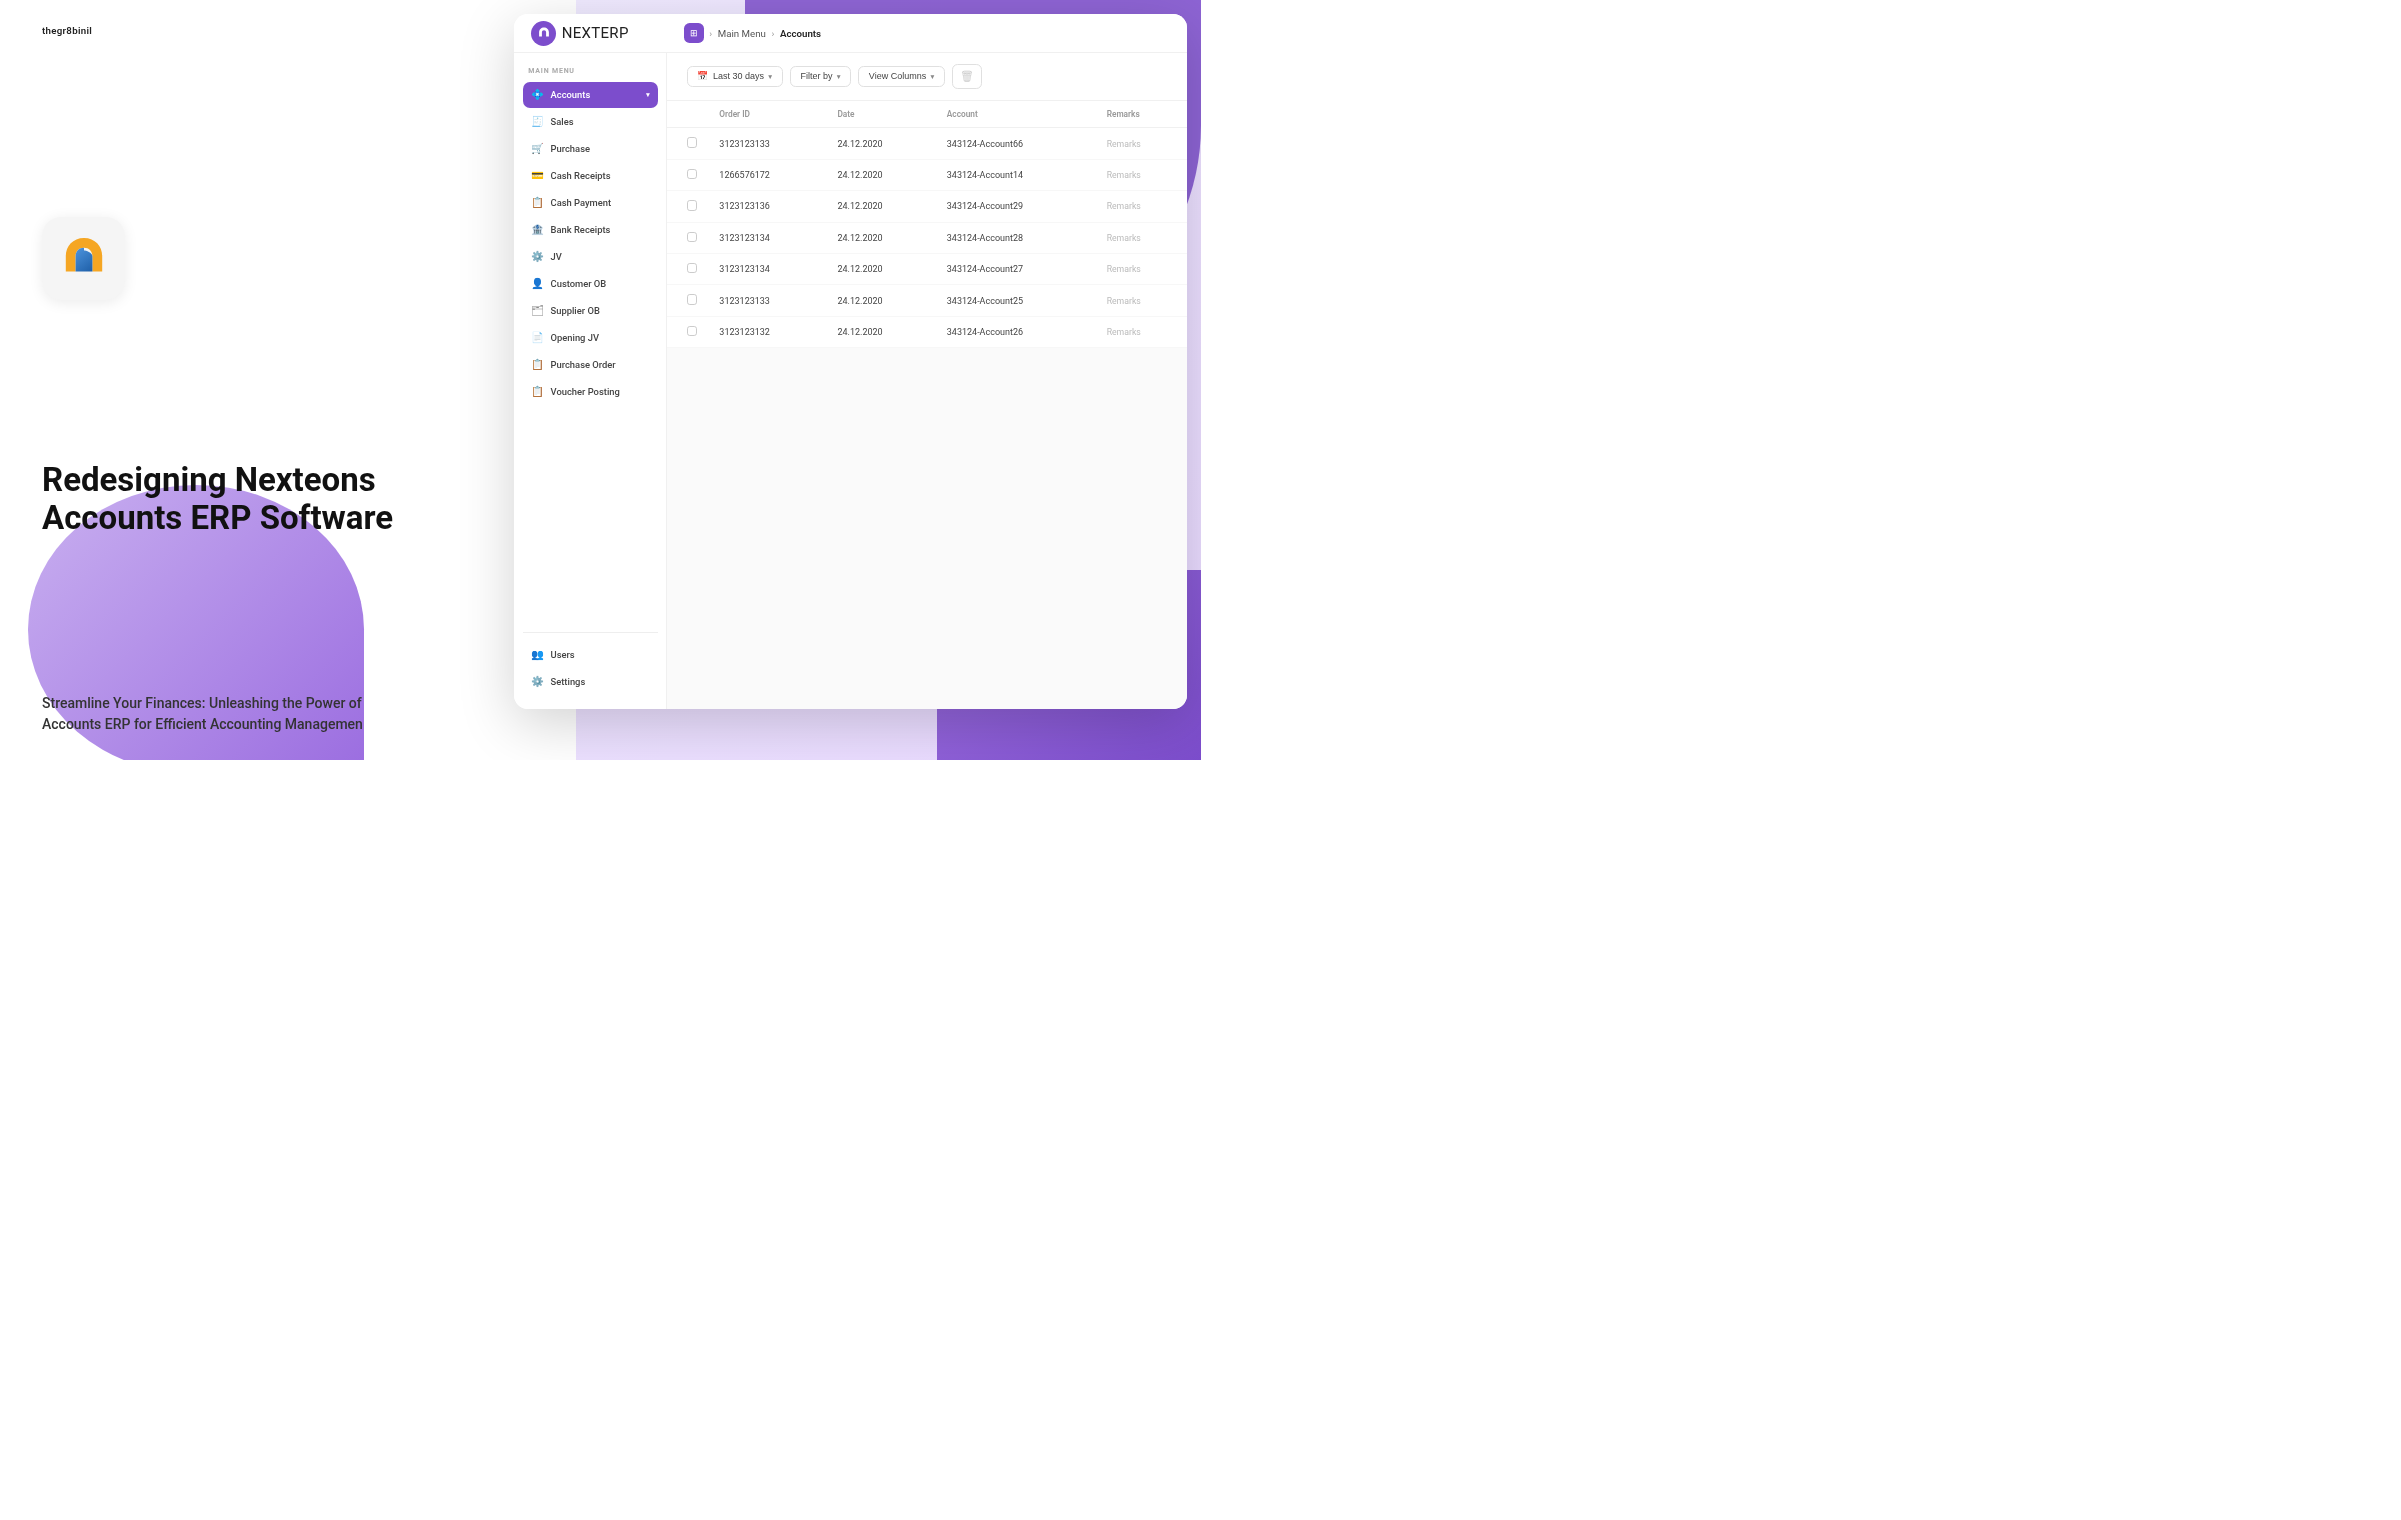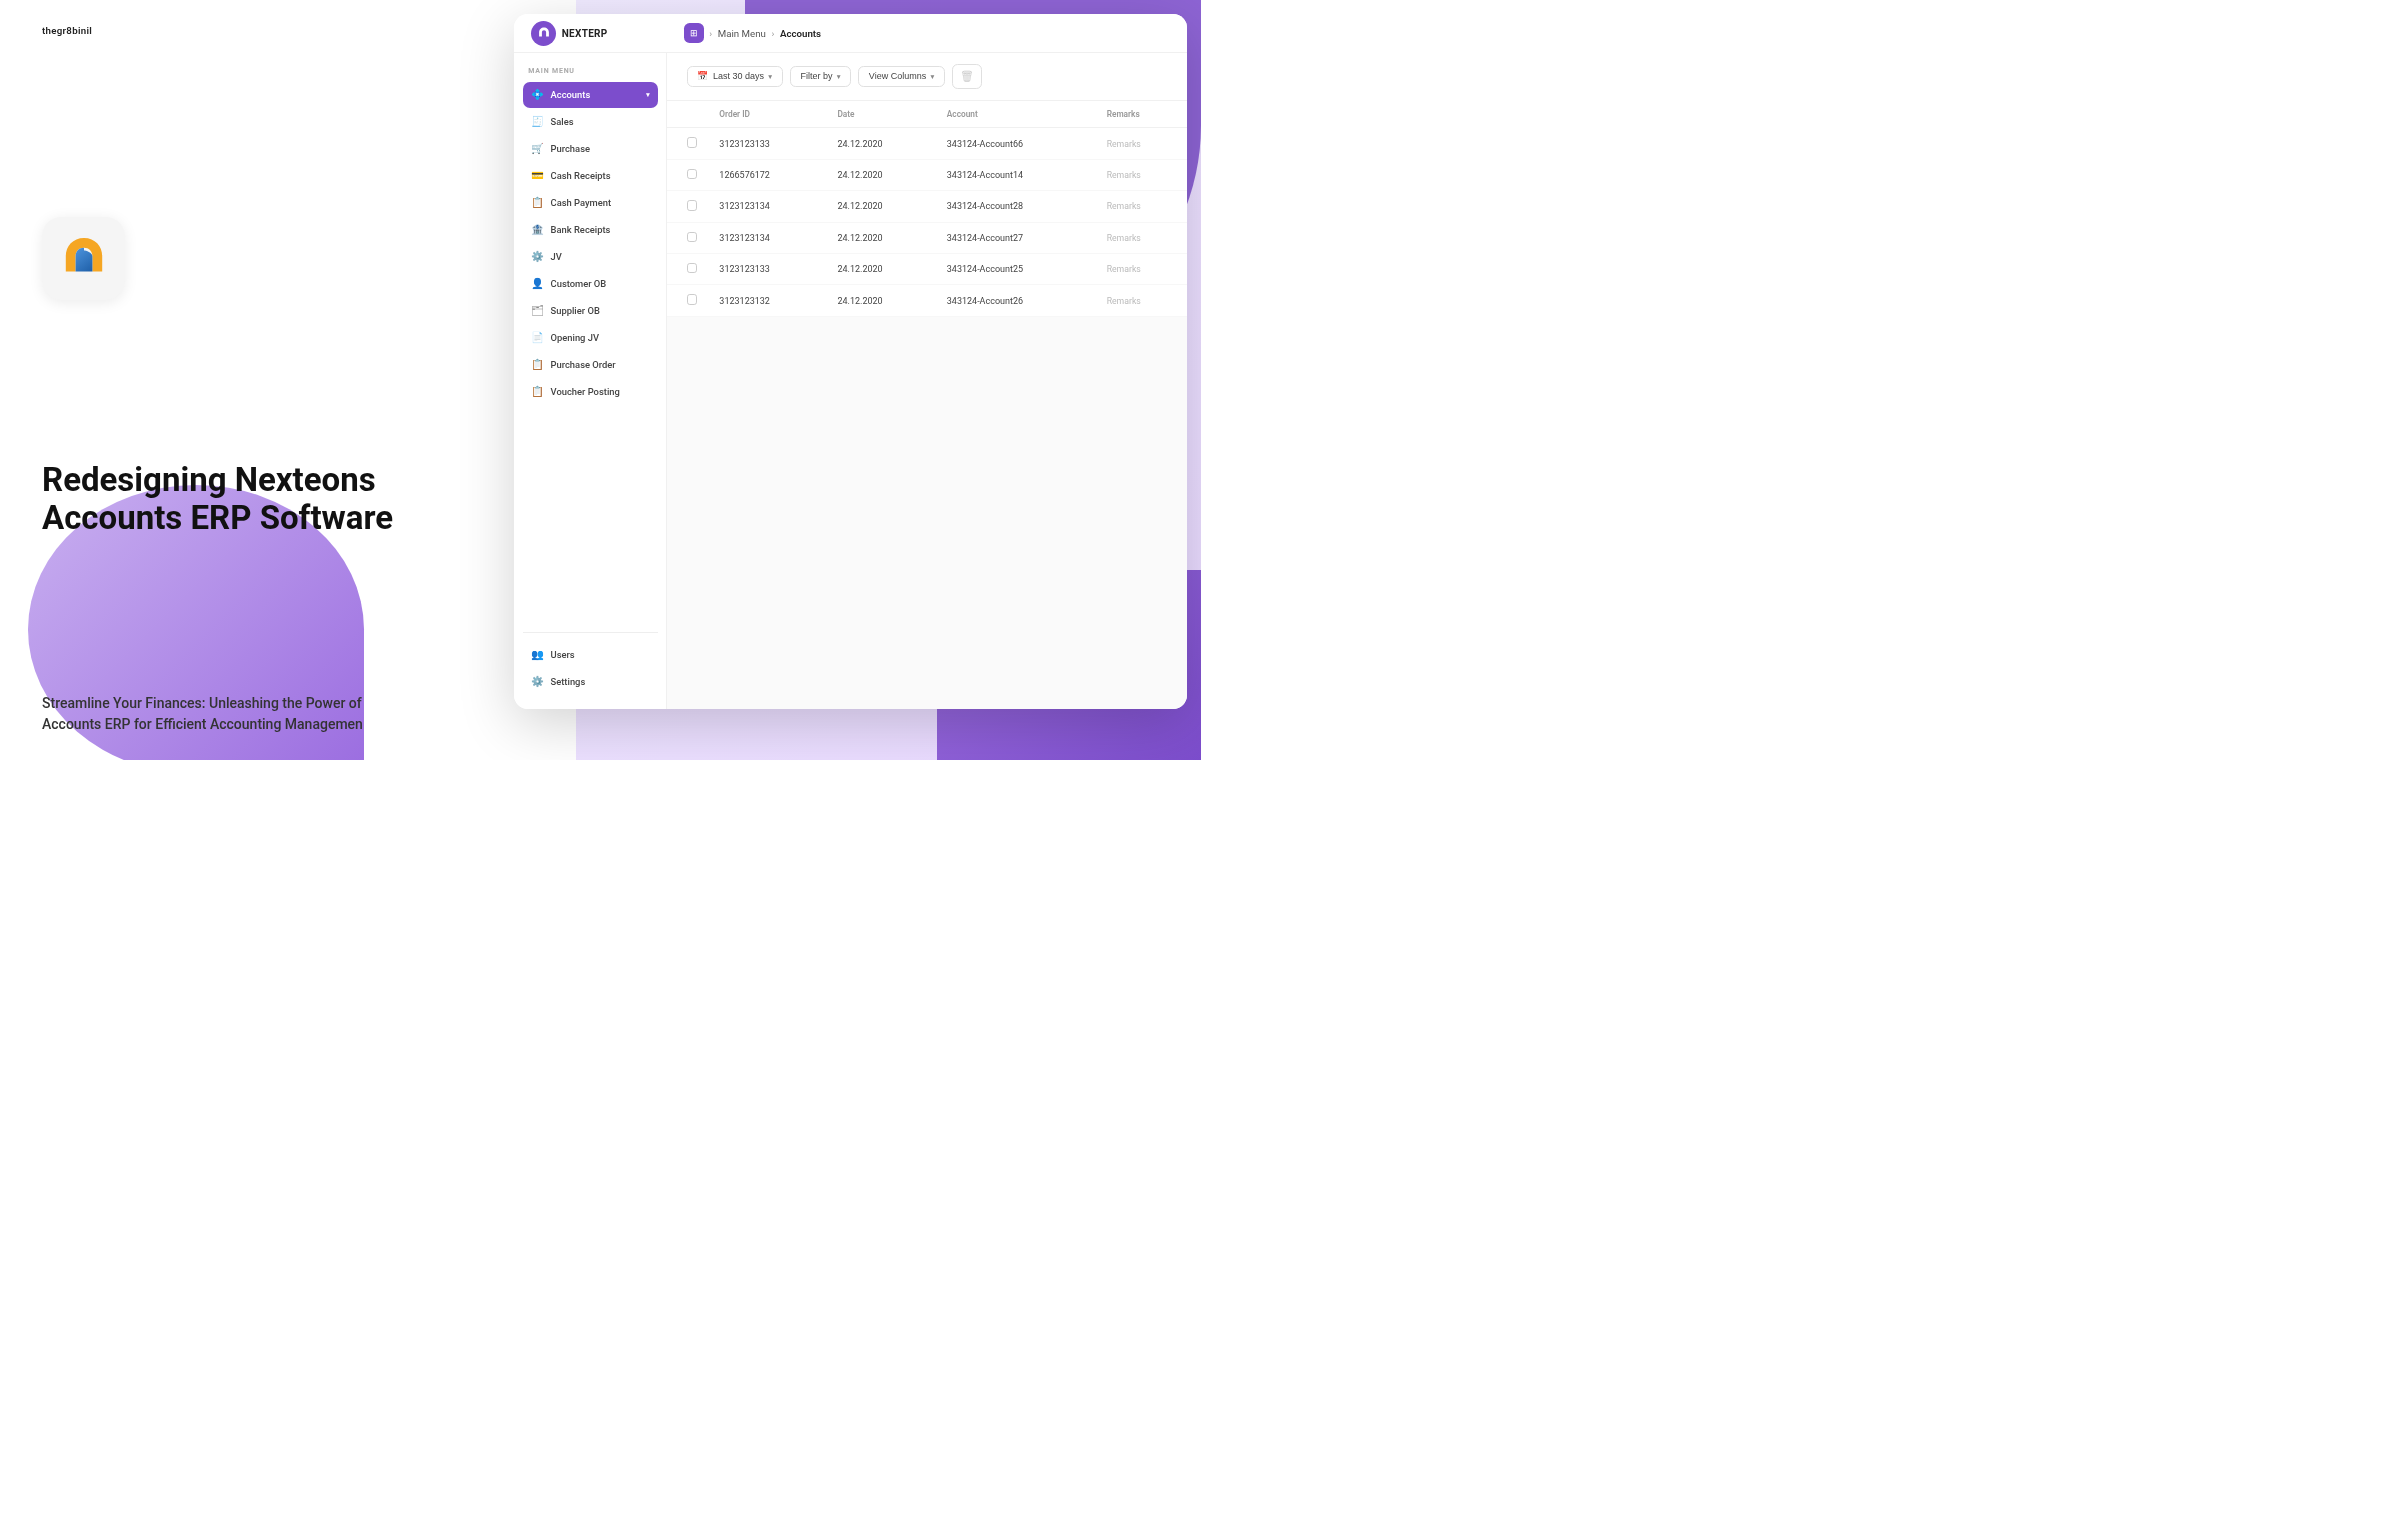--- a/index.html
+++ b/index.html
@@ -157,22 +157,22 @@
       width: 25px;
       height: 25px;
       background: #7c4dcc;
       border-radius: 50%;
       display: flex;
       align-items: center;
       justify-content: center;
     }
 
     .logo-text {
-      font-size: 10px;
-      font-weight: 700;
+      font-size: 15px;
+      font-weight: 400;
       color: #222;
       letter-spacing: 0.3px;
     }
 
     .breadcrumb {
       display: flex;
       align-items: center;
       gap: 5.6px;
       flex: 1;
     }
@@ -595,20 +595,27 @@
       <td>3123123133</td>
       <td>24.12.2020</td>
       <td>343124-Account66</td>
       <td><span class="remarks-text">Remarks</span></td>
     </tr>
                 <tr>
       <td><span class="row-checkbox"></span></td>
       <td>1266576172</td>
       <td>24.12.2020</td>
       <td>343124-Account14</td>
+      <td><span class="remarks-text">Remarks</span></td>
+    </tr>
+                <tr>
+      <td><span class="row-checkbox"></span></td>
+      <td>3123123136</td>
+      <td>24.12.2020</td>
+      <td>343124-Account29</td>
       <td><span class="remarks-text">Remarks</span></td>
     </tr>
                 <tr>
       <td><span class="row-checkbox"></span></td>
       <td>3123123134</td>
       <td>24.12.2020</td>
       <td>343124-Account28</td>
       <td><span class="remarks-text">Remarks</span></td>
     </tr>
                 <tr>

